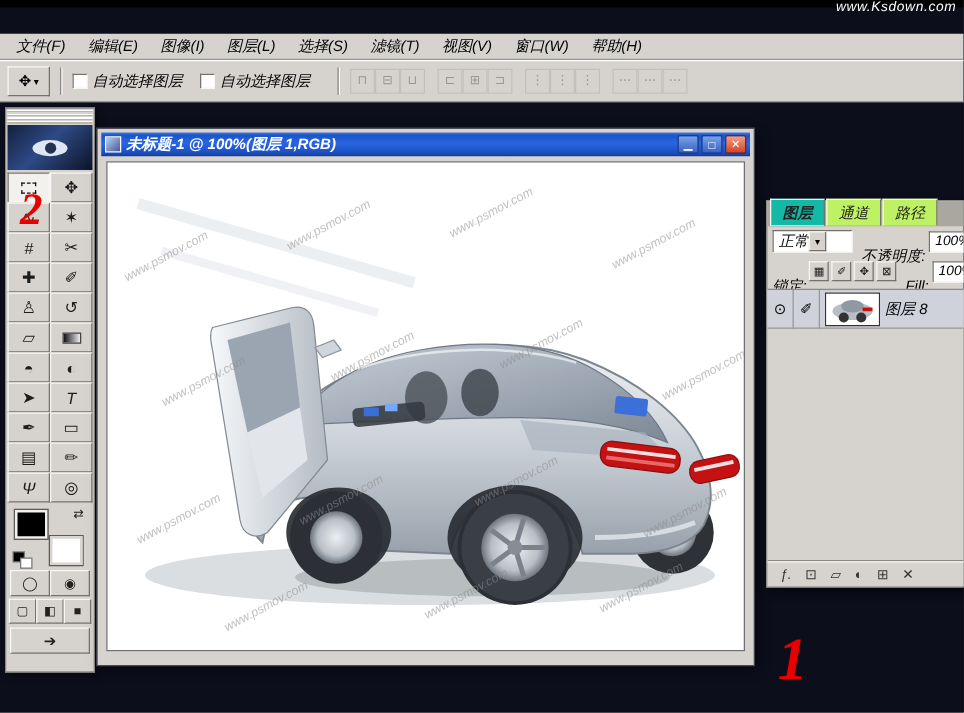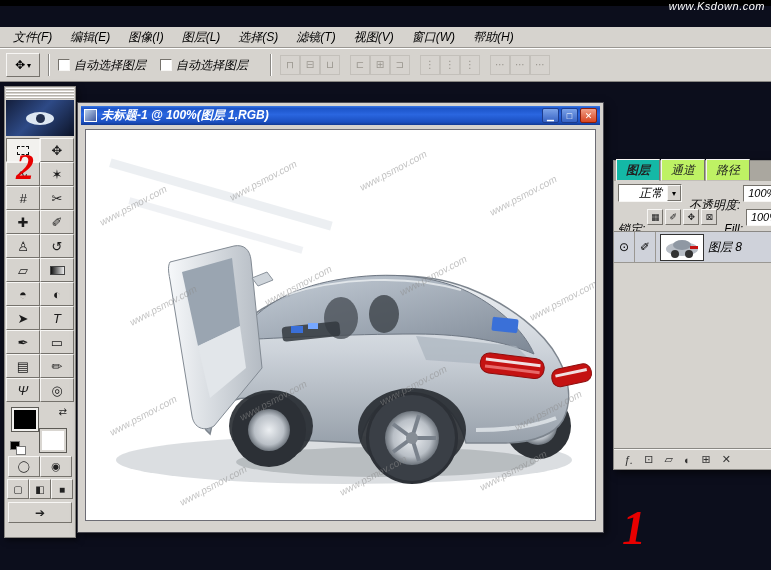--- a/index.html
+++ b/index.html
@@ -100,22 +100,22 @@
         transform:rotate(-28deg); white-space:nowrap; z-index:5; }
 
   
   .layers { position:absolute; left:613px; top:78px; width:200px; height:310px;
             background:#d6d3ce; border:1px solid #8a8884; box-shadow:3px 3px 8px rgba(0,0,0,.65); }
   .lp-tabs { height:20px; background:#aaa79f; display:flex; align-items:flex-end; padding:2px 0 0 2px; }
   .lp-tab { padding:2px 9px 1px 9px; margin-right:1px; font-size:12px;
             background:#bef264; border:1px solid; border-color:#f7f6f4 #75726c #c2bfb8 #f7f6f4; color:#222; }
   .lp-tab.active { background:#14b8a6; border-color:#f7f6f4 #75726c #d6d3ce #f7f6f4; font-weight:bold; }
   .lp-row { display:flex; align-items:center; height:24px; padding:0 4px; }
-  .blend-select { width:64px; height:18px; display:flex; align-items:center; justify-content:space-between;
-                  padding-left:20px; font-size:12px; }
+  .blend-select { width:64px; height:18px; display:flex; align-items:center; 
+                  padding-left:4px; font-size:12px; }
   .blend-select .arr { width:14px; height:16px; background:#d6d3ce; font-size:8px; text-align:center; line-height:16px;
                        border:1px solid; border-color:#f7f6f4 #75726c #75726c #f7f6f4; }
   .lp-label { margin-left:7px; font-size:12px; white-space:nowrap;margin-top:24px; }
   .lp-field { width:36px; height:17px; margin-left:3px; font-size:11px; text-align:right; padding:1px 2px; }
   .lock-btn { width:16px; height:16px; margin-left:2px; font-size:9px; display:flex; align-items:center;
               justify-content:center; color:#222; }
   .lp-list { position:absolute; left:0; right:0; top:70px; bottom:20px;
              border-top:1px solid #8a8884; border-bottom:1px solid #f7f6f4; background:#d6d3ce; }
   .layer-row { display:flex; align-items:center; height:31px; background:#cfd2da; border-bottom:1px solid #9a9792; }
   .cell-eye, .cell-edit { width:21px; height:31px; display:flex; align-items:center; justify-content:center;

